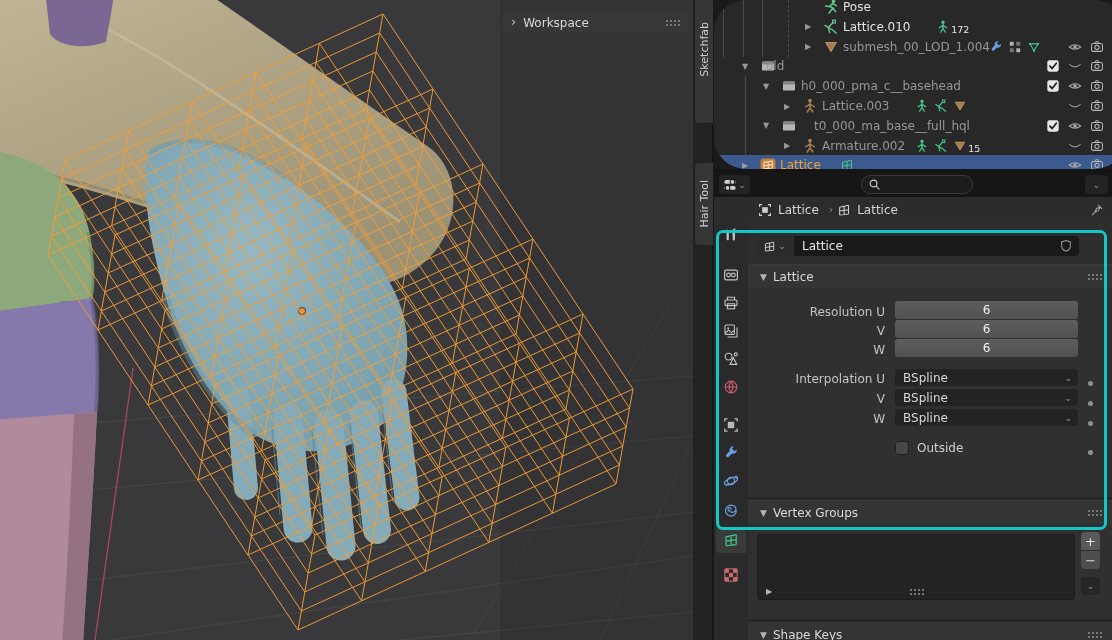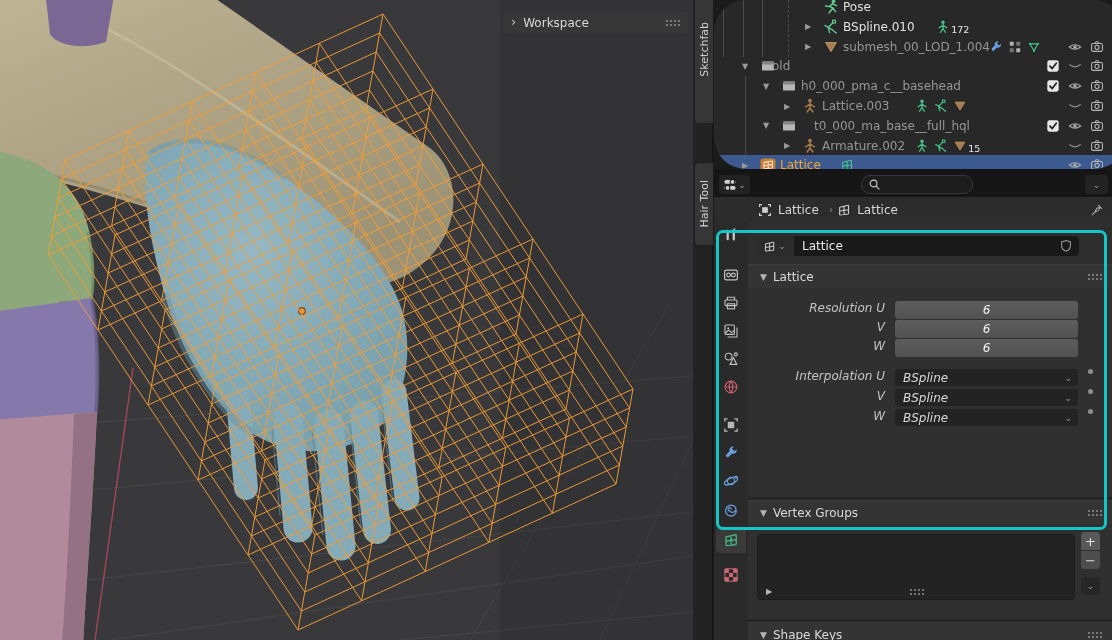--- a/index.html
+++ b/index.html
@@ -78,21 +78,21 @@
     display:flex; align-items:center; padding:0 6px 0 8px; color:#e8e8e8; }
   #db-name .spacer { flex:1; }
 
   .panel-header { position:absolute; left:0; width:364px; height:24px; background:#343434;
     border-top:1px solid #3c3c3c; display:flex; align-items:center; }
   .panel-header .ph-chev { color:#b5b5b5; font-size:9px; margin:0 6px 0 12px; }
   .panel-header .ph-title { color:#dadada; }
   .panel-header .grip { margin-left:auto; margin-right:10px; }
   .panel-body { position:absolute; left:0; width:364px; background:#303030; }
 
-  .frow { position:absolute; left:0; width:364px; display:flex; align-items:flex-start;font-style:italic; }
+  .frow { position:absolute; left:0; width:364px; display:flex; align-items:flex-end; }
   .flabel { width:137px; text-align:right; color:#c4c4c4; }
   .num-field { position:absolute; left:147px; width:183px; height:18px;
     background:linear-gradient(#5d5d5d,#515151); border-radius:3px;
     color:#f2f2f2; text-align:center; line-height:18px; }
   .drop-field { position:absolute; left:147px; width:183px; height:17px; background:#232323;
     border-radius:3px; color:#d8d8d8; display:flex; align-items:center; padding:0 6px 0 8px; }
   .drop-field .spacer { flex:1; }
   .dot { position:absolute; left:340px; width:5px; height:5px; border-radius:50%; background:#909090; }
   .checkbox { position:absolute; left:147px; width:14px; height:14px; background:#474747;
     border:1px solid #202020; border-radius:3px; }
@@ -327,21 +327,21 @@
           <span class="ol-label bright" style="left: 129px;">Pose</span>
         </div>
         <div class="ol-row" style="top: 16.8px;">
           <span class="ol-exp" style="left: 88px;">▶</span>
           <span class="ol-ic" style="left: 109px;">
             <svg viewBox="0 0 16 16">
               <rect x="9.6" y="1.2" width="2.8" height="2.8" fill="none" stroke="#63c890" stroke-width="1.2"></rect>
               <path d="M9.6 4 5.2 8.4M5.2 8.4 2 6.4M5.2 8.4 6.6 13.6M5.2 8.4 9.6 11M9.6 11 13.2 14" stroke="#63c890" stroke-width="1.4" fill="none" stroke-linecap="round"></path>
             </svg>
           </span>
-          <span class="ol-label bright" style="left: 129px;">BSpline.010</span>
+          <span class="ol-label bright" style="left: 129px;">Lattice.010</span>
           <span class="ol-extras" style="left: 222.2px;">
             <span class="icon14">
               <svg viewBox="0 0 16 16">
                 <circle cx="8" cy="2.6" r="1.9" fill="#45c48c"></circle>
                 <path d="M8 4.8V9.8M8 6.2 3.6 8.8M8 6.2 12.4 8.8M8 9.8 5.2 14M8 9.8 10.8 14" stroke="#45c48c" stroke-width="1.5" fill="none" stroke-linecap="round"></path>
               </svg>
             </span>
             <span class="ol-badge">172</span>
           </span>
         </div>
@@ -393,21 +393,21 @@
           </span>
         </div>
         <div class="ol-row" style="top: 56.4px;">
           <span class="ol-exp" style="left: 25px;">▼</span>
           <span class="ol-ic" style="left: 46px;">
             <svg viewBox="0 0 16 16">
               <rect x="2" y="3.6" width="12" height="9" rx="1.2" fill="#b6b6b6"></rect>
               <rect x="2" y="3.6" width="12" height="2.8" rx="1.2" fill="#838383"></rect>
             </svg>
           </span>
-          <span class="ol-label dim" style="left: 58px;">old</span>
+          <span class="ol-label dim" style="left: 52px;">old</span>
           <span class="ol-right" style="left: 332px;">
             <svg viewBox="0 0 16 16">
               <rect x="1.5" y="1.5" width="13" height="13" rx="2.4" fill="#e6e6e6"></rect>
               <path d="M4.4 8.2 7 10.8 11.8 4.8" fill="none" stroke="#1d1d1d" stroke-width="1.9" stroke-linecap="round"></path>
             </svg>
           </span>
           <span class="ol-right" style="left: 354px;">
             <svg viewBox="0 0 16 16">
               <path d="M2 6.5Q8 11.5 14 6.5" fill="none" stroke="#989898" stroke-width="1.3" stroke-linecap="round"></path>
             </svg>
@@ -832,20 +832,25 @@
         <div class="frow" style="top:121px;height:17px">
           <div class="flabel">W</div>
           <div class="drop-field">
             <span>BSpline</span>
               <span class="spacer"></span>
             <span class="mini-chev">⌄</span>
           </div>
           <span class="dot"></span>
         </div>
 
+        <div class="frow" style="top:151px;height:16px">
+          <span class="checkbox"></span>
+          <span class="check-label">Outside</span>
+          <span class="dot"></span>
+        </div>
 
       </div>
 
       <div class="gap-line" style="top:275px"></div>
 
       <div class="panel-header" style="top:278px">
         <span class="ph-chev">▼</span>
         <span class="ph-title">Vertex Groups</span>
         <span class="grip"></span>
       </div>

